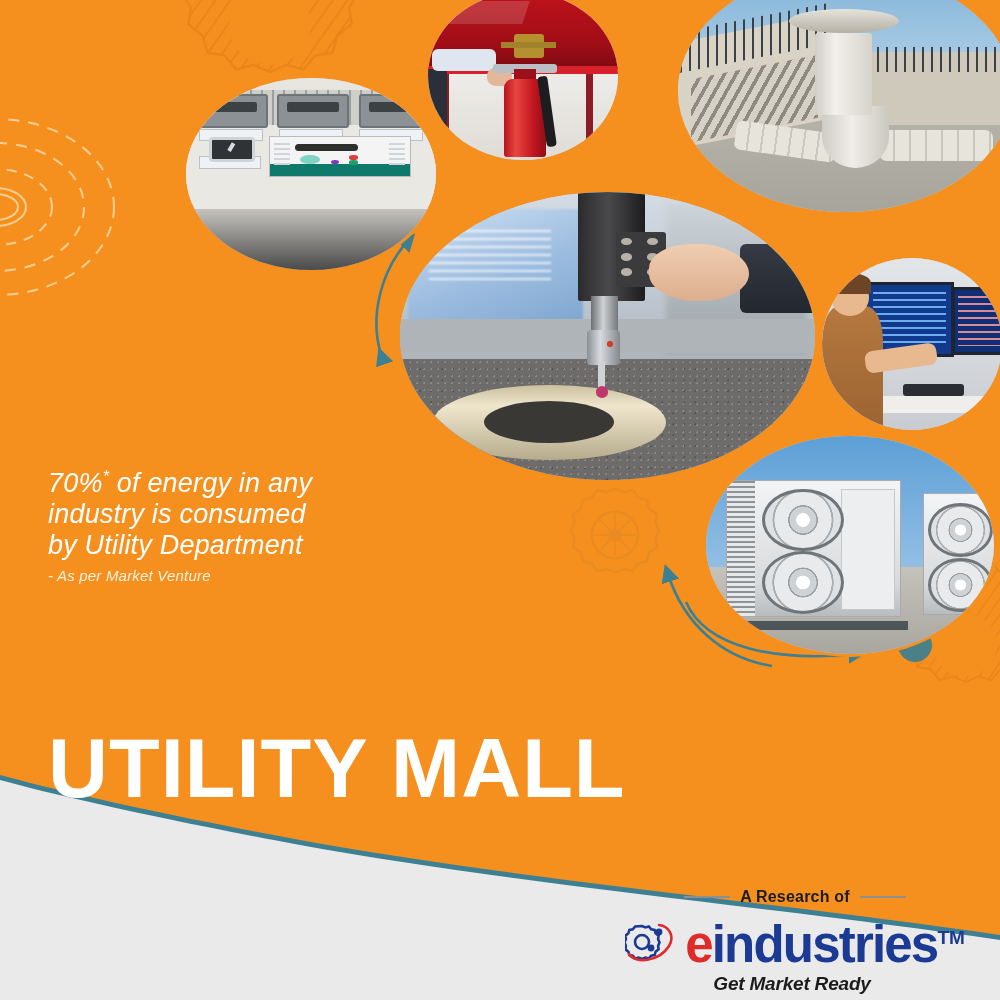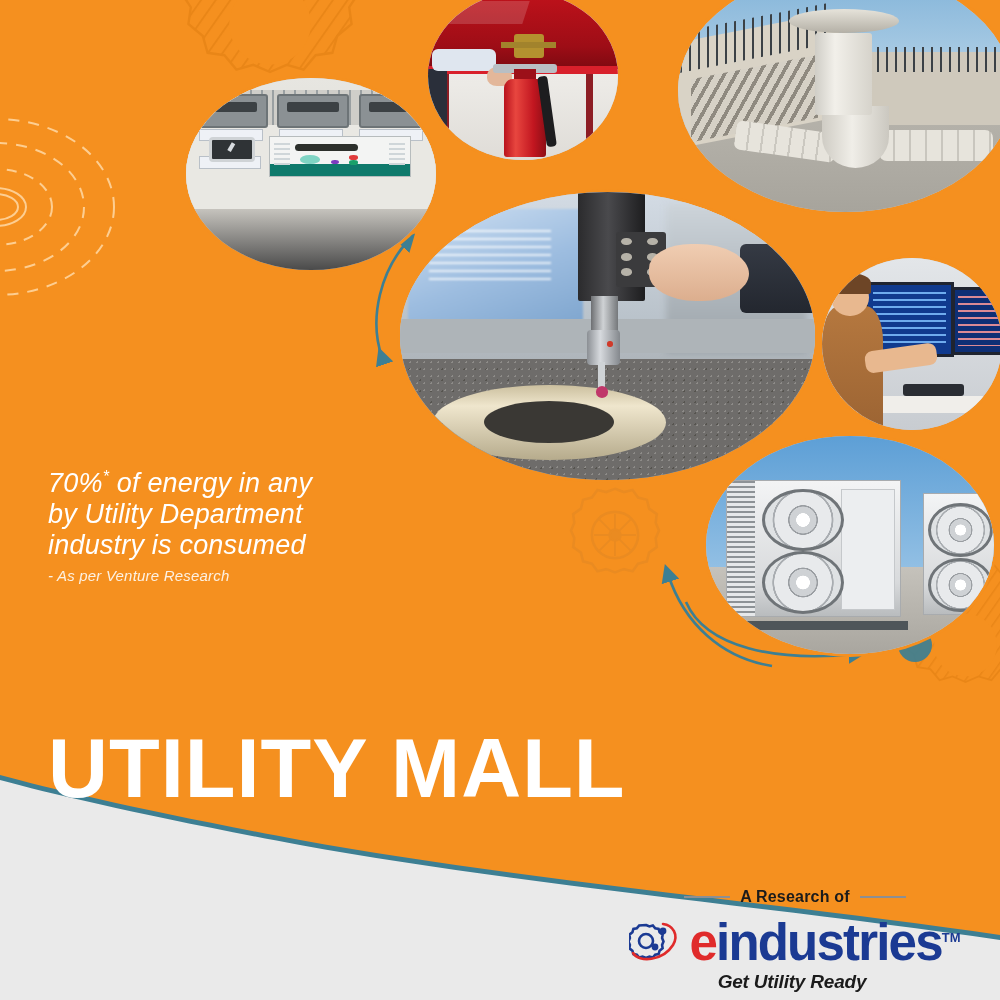--- a/index.html
+++ b/index.html
@@ -239,21 +239,21 @@
   }
   .venture .rule{width:46px;height:2px;background:#8c8f93;}
   .brandrow{
     display:flex;align-items:center;justify-content:center;gap:8px;margin-top:5px;
   }
   .wordmark{
     font-size:51px;font-weight:bold;letter-spacing:-1.8px;line-height:54px;
     color:#1b3a93;white-space:nowrap;
   }
   .wordmark .e{color:#e02b2b;}
-  .wordmark .tm{font-size:13px;vertical-align:super;letter-spacing:0;text-align:center;}
+  .wordmark .tm{font-size:19px;vertical-align:super;letter-spacing:0;text-align:center;}
   .tagline{
     margin-top:1px;color:#1b1b1b;font-size:19px;font-weight:bold;
     font-style:italic;letter-spacing:-.2px;padding-right:6px;
   }
 </style>
 </head>
 <body>
 
 <div id="poster">
 
@@ -464,23 +464,23 @@
         <div class="panelface"></div>
         <div class="fan f1"></div>
           <div class="fan f2"></div>
       </div>
       <div class="base"></div>
     </div>
   </div>
 
   <div class="stat">
     <div class="l"><span>70%</span><span class="sup">*</span><span> of energy in any</span></div>
+    <div class="l">industry is consumed</div>
     <div class="l">by Utility Department</div>
-    <div class="l">industry is consumed</div>
-    <div class="src">- As per Venture Research</div>
+    <div class="src">- As per Market Venture</div>
   </div>
 
 
   <div class="bigtitle">UTILITY MALL</div>
 
   <div class="footer">
     <div class="venture">
       <span class="rule"></span>
       <span>A Research of</span>
       <span class="rule"></span>
@@ -490,16 +490,16 @@
         <g fill="none" stroke="#1b3a93" stroke-width="2.6">
           <path d="M17 6 l3.4 1.4 3.4-1 2.4 3 3.4 .5 1 3.4 3 2.4 -.5 3.4 1.4 3.4 -1.4 3.4 .5 3.4 -3 2.4 -1 3.4 -3.4 .5 -2.4 3 -3.4-1 -3.4 1.4 -3.4-1.4 -3.4 1 -2.4-3 -3.4-.5 -1-3.4 -3-2.4 .5-3.4 -1.4-3.4 1.4-3.4 -.5-3.4 3-2.4 1-3.4 3.4-.5 2.4-3z"></path>
           <circle cx="17" cy="22" r="7"></circle>
         </g>
         <path d="M4 34 C10 44, 34 42, 44 26 C50 16, 44 6, 34 5" fill="none" stroke="#e02b2b" stroke-width="2.6" stroke-linecap="round"></path>
         <circle cx="34" cy="12" r="3.4" fill="#1b3a93"></circle>
         <circle cx="26" cy="28" r="3.4" fill="#1b3a93"></circle>
       </svg>
       <div class="wordmark"><span class="e">e</span><span>industries</span><span class="tm">TM</span></div>
     </div>
-    <div class="tagline">Get Utility Ready</div>
+    <div class="tagline">Get Market Ready</div>
   </div>
 
 </div>
 
 </body></html>

